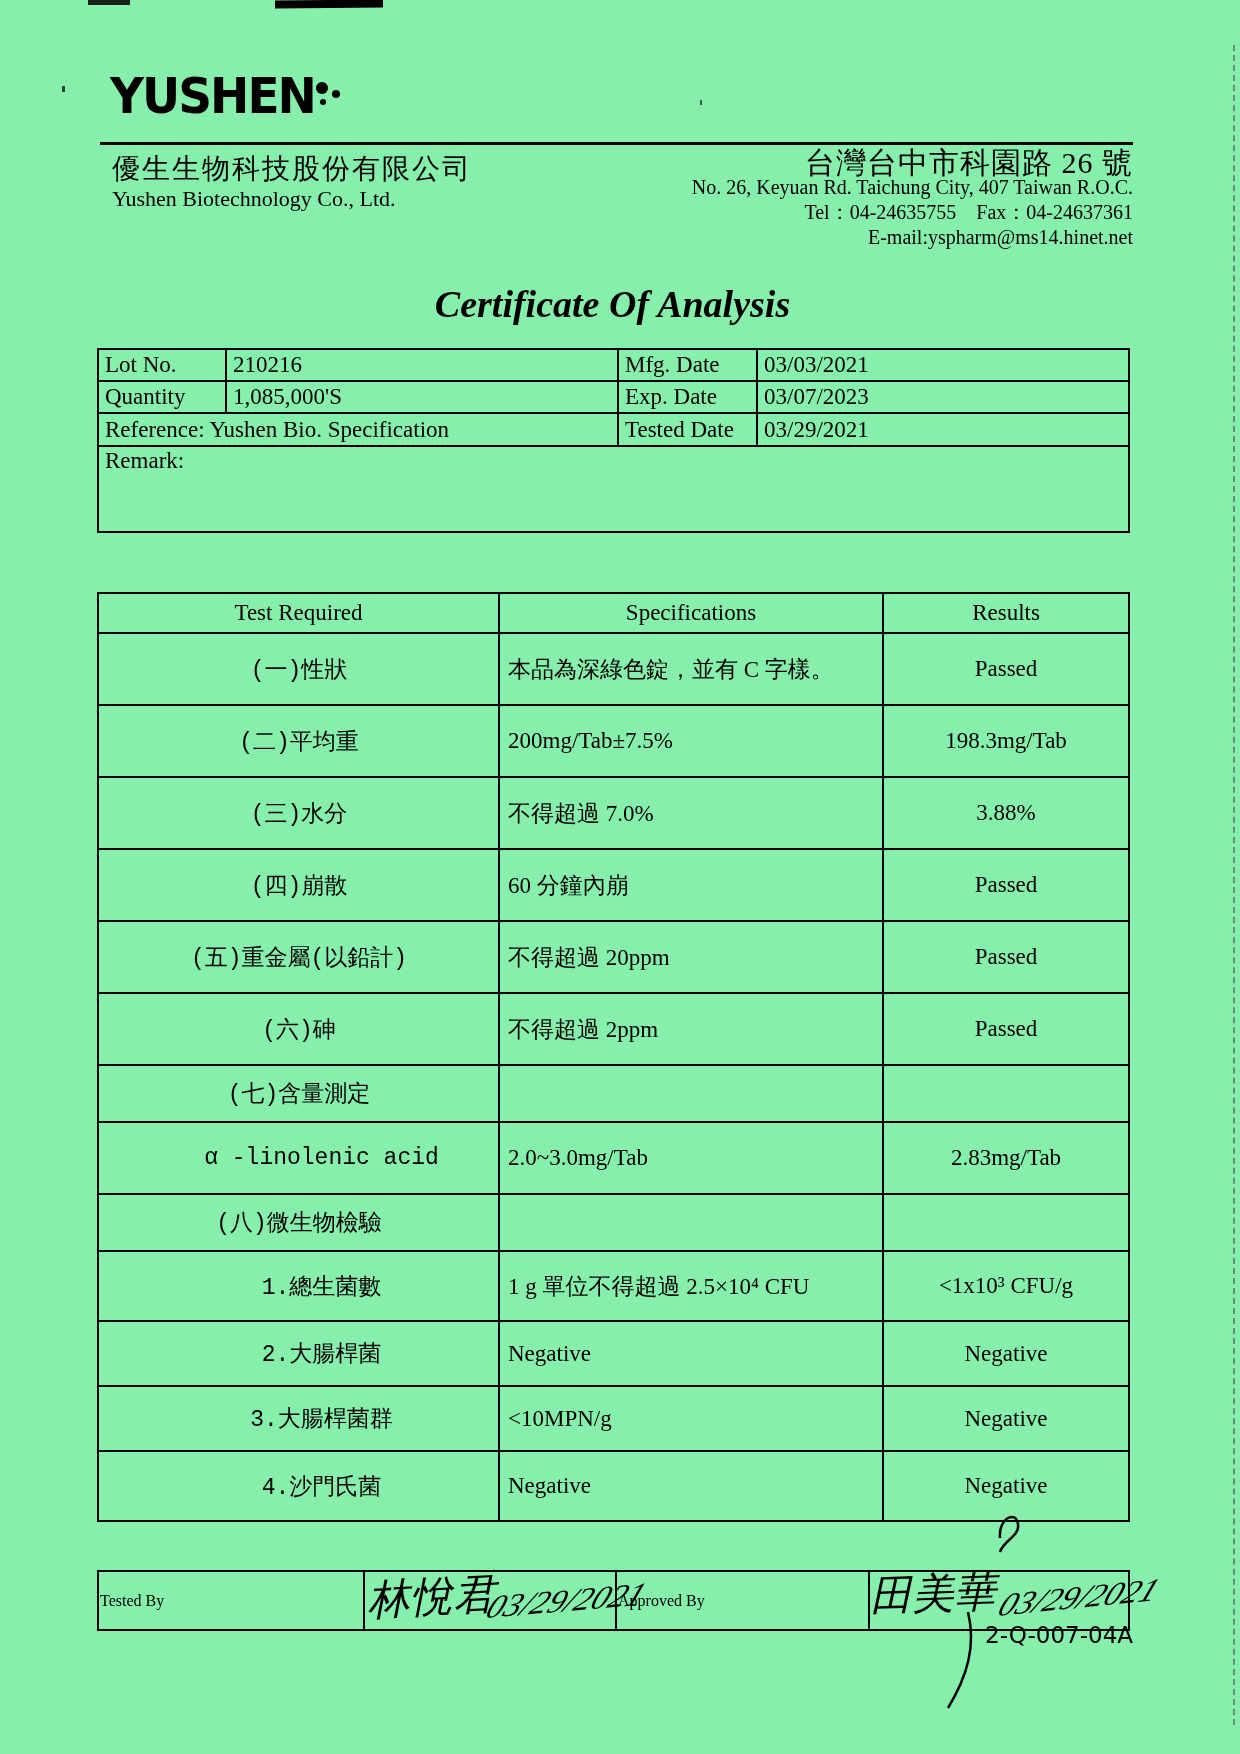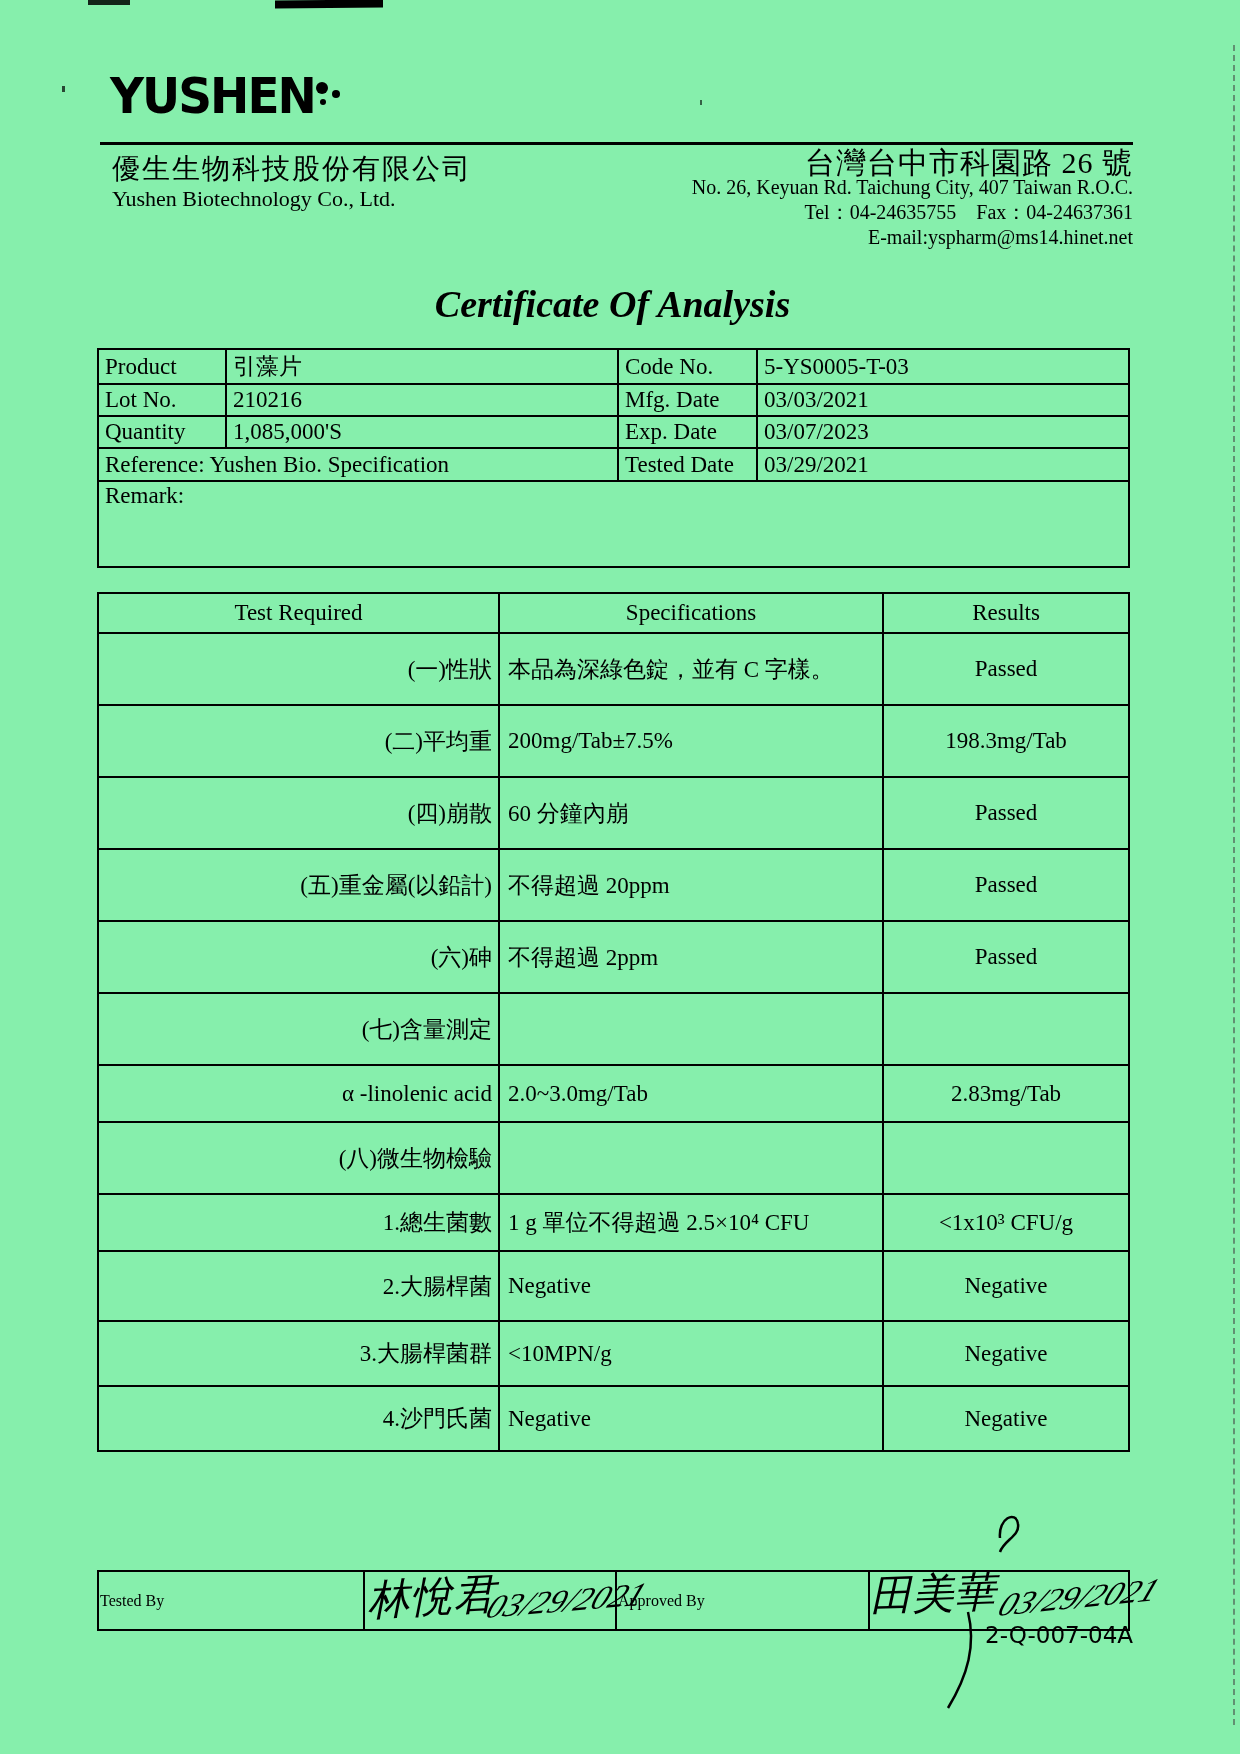--- a/index.html
+++ b/index.html
@@ -47,21 +47,21 @@
   .info-table tr{height:32px;}
   .remark-cell{height:82px;vertical-align:top !important;}
   
   .results-table{position:absolute;left:97px;top:592px;width:1031px;}
   .results-table th{height:36px;text-align:center;}
   .results-table td{vertical-align:middle;padding:1px 6px;}
   #result-rows tr{height:72px;}
   #result-rows tr:nth-child(7),#result-rows tr:nth-child(9){height:57px;}
   #result-rows tr:nth-child(10),#result-rows tr:nth-child(13){height:70px;}
   #result-rows tr:nth-child(11),#result-rows tr:nth-child(12){height:65px;}
-  .c-test{text-align:right;padding-left:7px !important;}
+  .c-test{text-align:center;padding-left:7px !important;font-family:Liberation Mono, monospace;}
   .c-test.sub{padding-left:52px !important;}
   .c-spec{text-align:left;padding-left:8px !important;margin-left:40px;}
   .c-result{text-align:center;}
   
   .sig-table{position:absolute;left:97px;top:1570px;width:1031px;}
   .sig-table td{height:55px;text-align:left;vertical-align:middle;font-size:16px;}
   .doc-code{
     position:absolute;left:985px;top:1622px;width:160px;
     font-family:"DejaVu Sans","Liberation Sans",sans-serif;font-size:23px;
   }
@@ -99,26 +99,20 @@
 
   <table class="info-table">
     <colgroup>
         <col style="width:128px">
         <col style="width:392px">
         <col style="width:139px">
         <col style="width:372px">
       </colgroup>
     <tbody id="info-rows">
         <tr>
-          <td>Product</td>
-          <td>引藻片</td>
-          <td>Code No.</td>
-          <td>5-YS0005-T-03</td>
-        </tr>
-        <tr>
           <td>Lot No.</td>
           <td>210216</td>
           <td>Mfg. Date</td>
           <td>03/03/2021</td>
         </tr>
         <tr>
           <td>Quantity</td>
           <td>1,085,000'S</td>
           <td>Exp. Date</td>
           <td>03/07/2023</td>
@@ -152,20 +146,25 @@
     <tbody id="result-rows">
         <tr>
           <td class="c-test">(一)性狀</td>
           <td class="c-spec">本品為深綠色錠，並有 C 字樣。</td>
           <td class="c-result">Passed</td>
         </tr>
         <tr>
           <td class="c-test">(二)平均重</td>
           <td class="c-spec">200mg/Tab±7.5%</td>
           <td class="c-result">198.3mg/Tab</td>
+        </tr>
+        <tr>
+          <td class="c-test">(三)水分</td>
+          <td class="c-spec">不得超過 7.0%</td>
+          <td class="c-result">3.88%</td>
         </tr>
         <tr>
           <td class="c-test">(四)崩散</td>
           <td class="c-spec">60 分鐘內崩</td>
           <td class="c-result">Passed</td>
         </tr>
         <tr>
           <td class="c-test">(五)重金屬(以鉛計)</td>
           <td class="c-spec">不得超過 20ppm</td>
           <td class="c-result">Passed</td>

